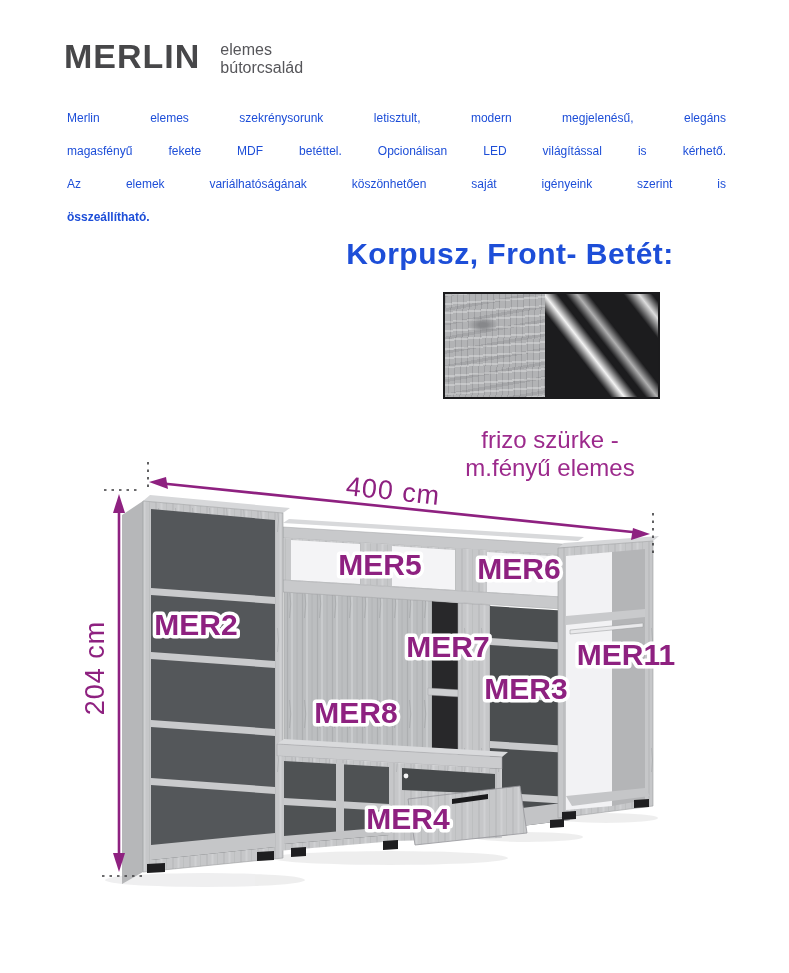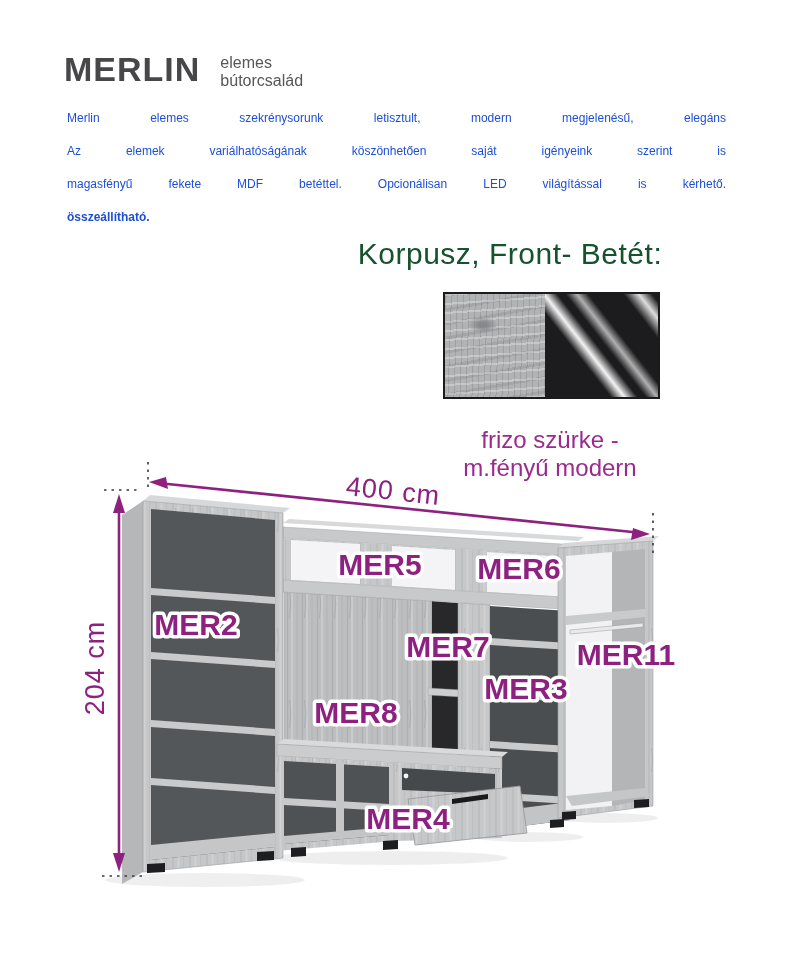--- a/index.html
+++ b/index.html
@@ -1,30 +1,30 @@
 <!DOCTYPE html>
 <html><head>
 <meta charset="utf-8">
 <style>
   html,body{margin:0;padding:0;background:#ffffff;}
   .page{
     position:relative;width:789px;height:973px;background:#ffffff;overflow:hidden;
     font-family:"Liberation Sans", sans-serif;
   }
   
-  .logo{position:absolute;left:64px;top:51px;display:flex;align-items:flex-start;justify-content:flex-end;}
+  .logo{position:absolute;left:64px;top:38px;display:flex;align-items:flex-start;justify-content:flex-end;}
   .brand{font-size:34px;font-weight:800;letter-spacing:1px;color:#474749;line-height:36px;}
   .tagline{margin-left:20px;margin-top:3px;font-size:16px;line-height:18px;color:#56565a;font-weight:500;}
   
   .intro{position:absolute;left:67px;top:102px;width:659px;color:#1d4ed8;font-size:12px;}
   .intro .line{height:33px;line-height:33px;text-align:justify;text-align-last:justify;white-space:normal;}
   .intro .line.last{text-align:left;text-align-last:left;font-weight:bold;}
   
   .mat-heading{position:absolute;left:340px;top:237px;width:340px;text-align:center;
-    font-size:30px;font-weight:400;letter-spacing:.5px;color:#14532d;}
+    font-size:30px;font-weight:700;letter-spacing:.5px;color:#1d4ed8;}
   .swatch{position:absolute;left:443px;top:292px;width:213px;height:103px;
     border:2px solid #1b1b1d;display:flex;box-sizing:content-box;}
   .swatch .wood{
     width:100px;height:100%;
     background-color:#b2b3b5;
     background-image:
       radial-gradient(ellipse 22px 12px at 38% 30%, #87888b 0 4px, rgba(135,136,139,0) 70%),
       repeating-linear-gradient(176deg, rgba(255,255,255,.28) 0 2px, rgba(255,255,255,0) 2px 9px),
       repeating-linear-gradient(92deg, rgba(80,80,86,.20) 0 1px, rgba(80,80,86,0) 1px 6px),
       repeating-linear-gradient(170deg, rgba(90,90,95,.15) 0 3px, rgba(90,90,95,0) 3px 14px);
@@ -52,33 +52,33 @@
   <div class="logo">
     <div class="brand">MERLIN</div>
     <div class="tagline">
       <div>elemes</div>
       <div>bútorcsalád</div>
     </div>
   </div>
 
   <div class="intro">
     <div class="line">Merlin elemes szekrénysorunk letisztult, modern megjelenésű, elegáns</div>
+    <div class="line">magasfényű fekete MDF betéttel. Opcionálisan LED világítással is kérhető.</div>
     <div class="line">Az elemek variálhatóságának köszönhetően saját igényeink szerint is</div>
-    <div class="line">magasfényű fekete MDF betéttel. Opcionálisan LED világítással is kérhető.</div>
     <div class="line last">összeállítható.</div>
   </div>
 
   <div class="mat-heading">Korpusz, Front- Betét:</div>
   <div class="swatch">
     <div class="wood"></div>
     <div class="gloss"></div>
   </div>
   <div class="mat-caption">
     <div>frizo szürke -</div>
-    <div>m.fényű modern</div>
+    <div>m.fényű elemes</div>
   </div>
 
   <svg class="diagram" viewBox="0 0 789 973">
     <defs>
       <pattern id="wgrain" width="17" height="120" patternUnits="userSpaceOnUse">
         <rect width="17" height="120" fill="#c6c7c9"></rect>
         <path d="M3,0 V120" stroke="#b7b8ba" stroke-width="1.2"></path>
         <path d="M8.5,0 V120" stroke="#d0d1d3" stroke-width="2"></path>
         <path d="M13.5,0 V120" stroke="#bbbcbe" stroke-width="0.8"></path>
         <path d="M5.5,28 q2,12 0,24" stroke="#aeafb1" fill="none" stroke-width="0.7"></path>

